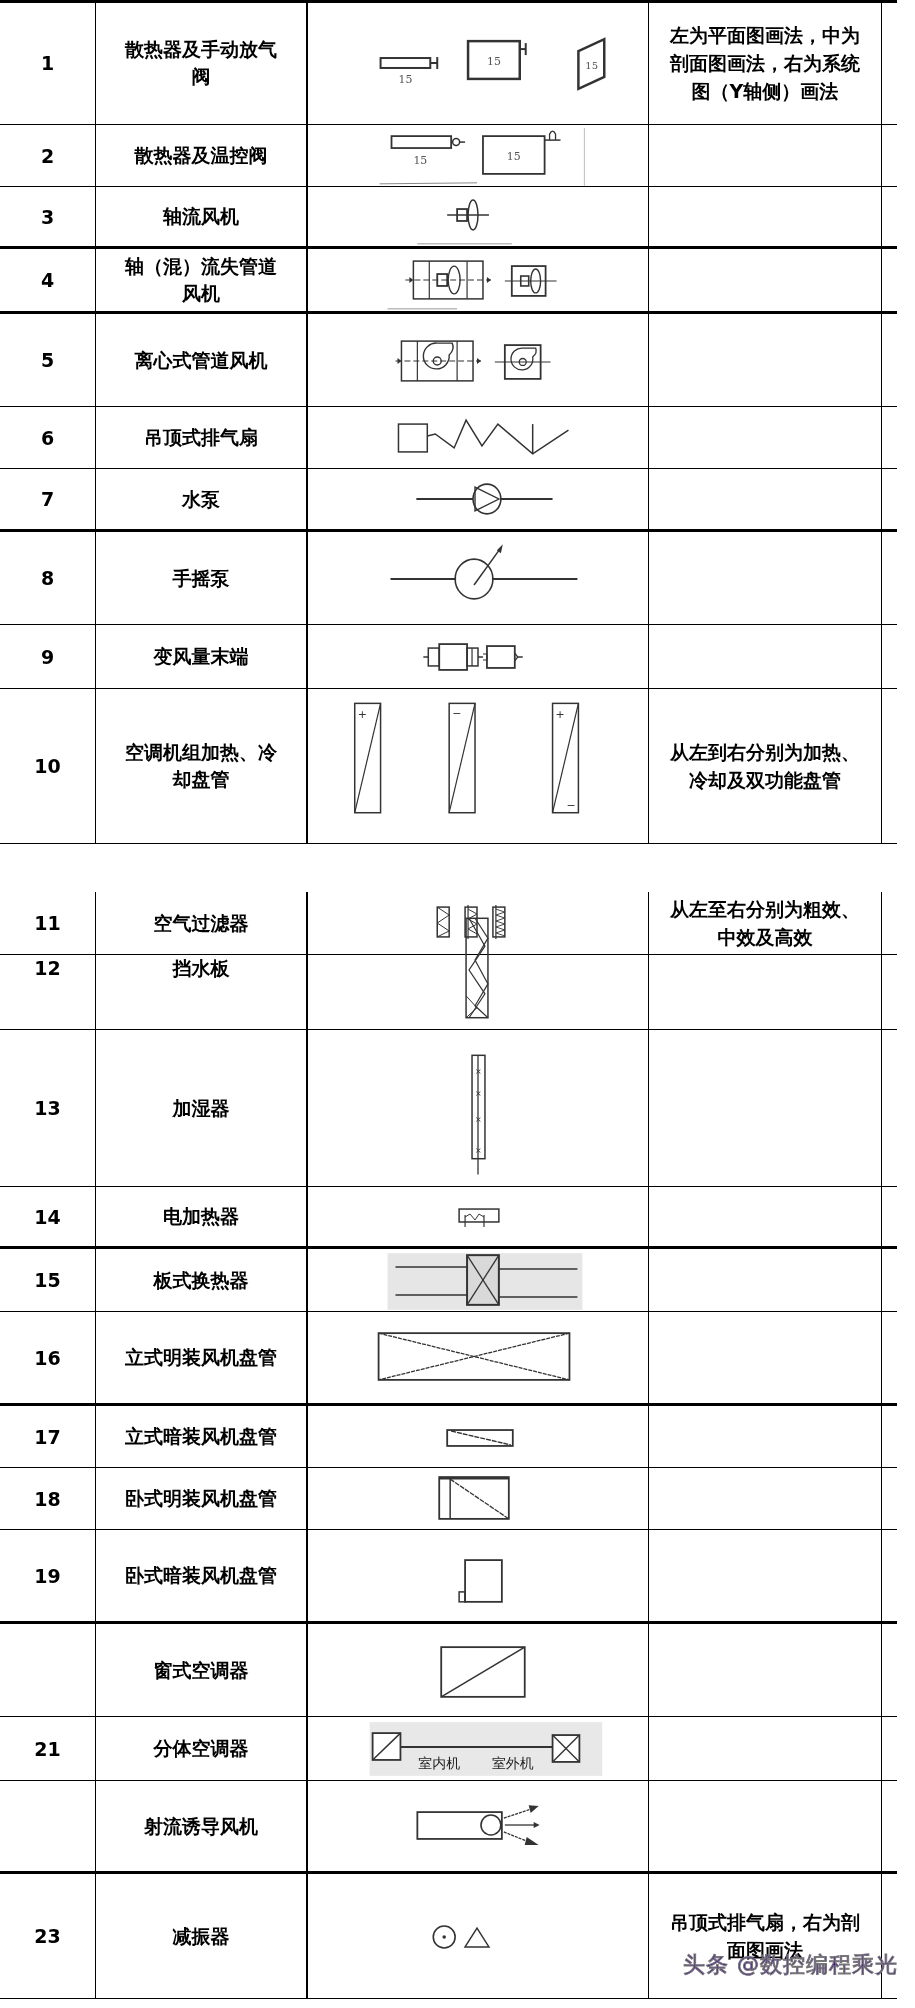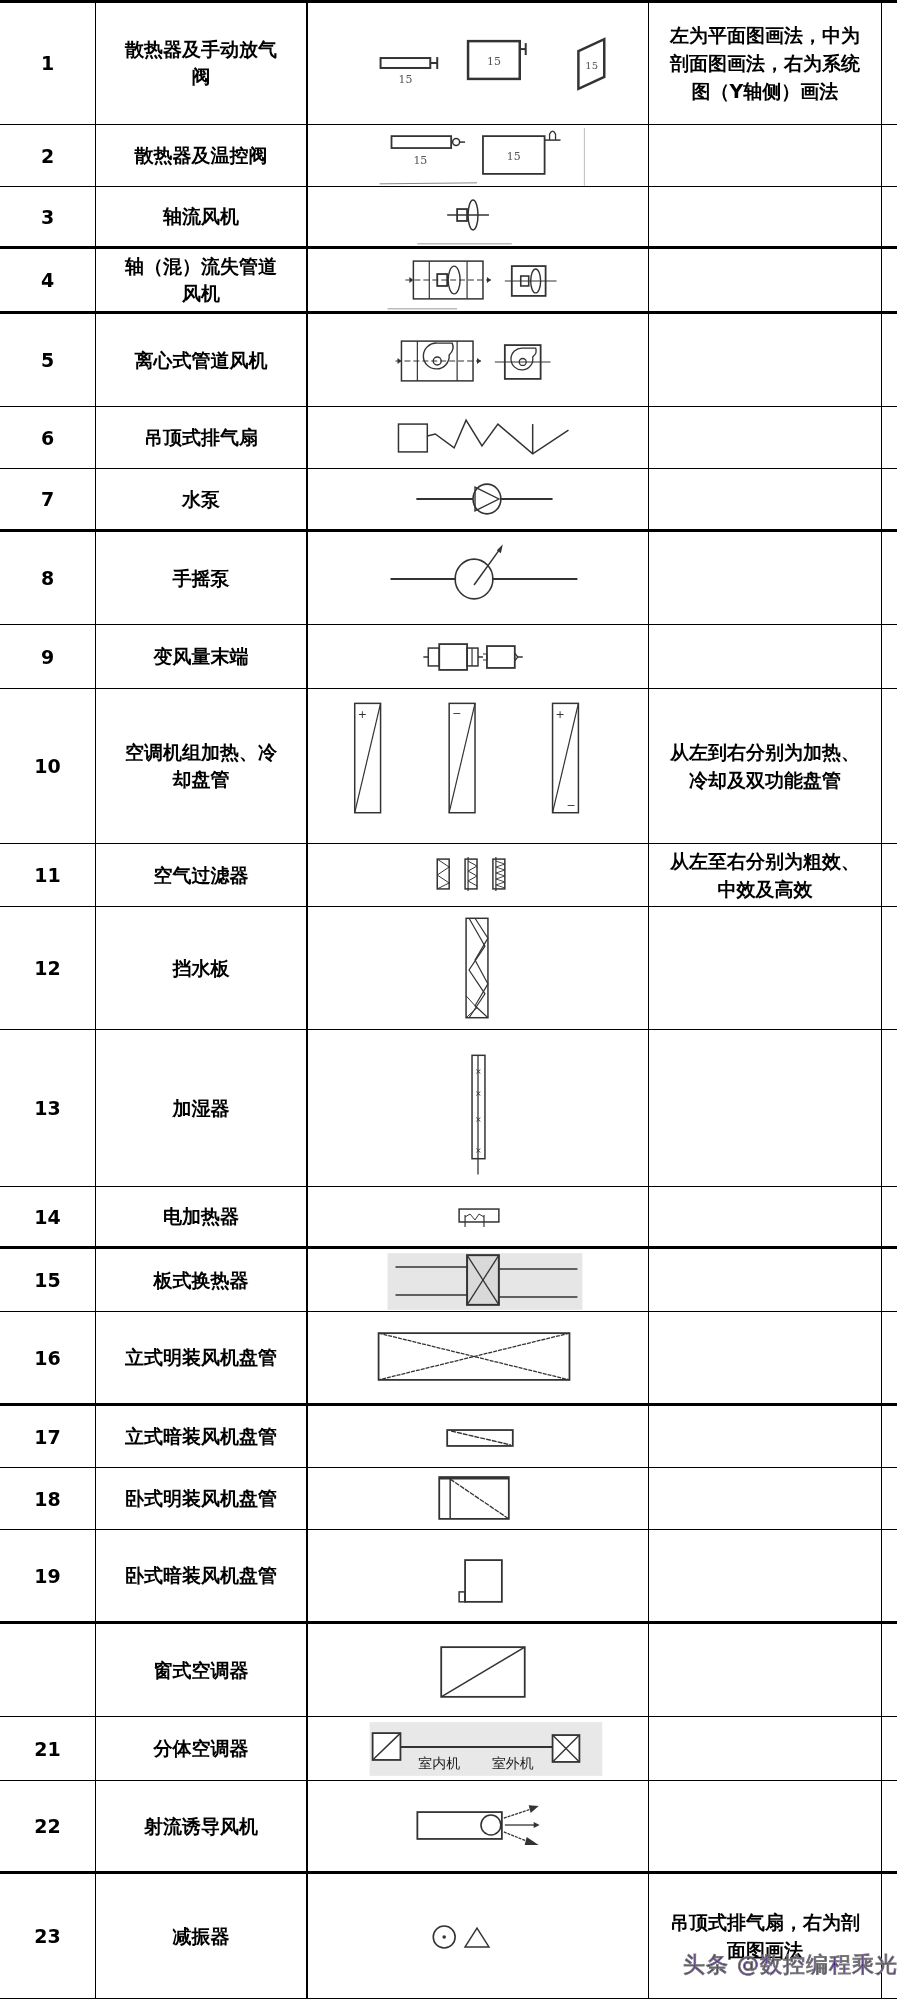--- a/index.html
+++ b/index.html
@@ -205,21 +205,21 @@
         <text x="145" y="27" font-size="11" fill="#333">−</text>
         <rect x="246" y="13" width="26" height="110" fill="none" stroke="#333" stroke-width="1.5"></rect>
         <line x1="272" y1="13" x2="246" y2="123" stroke="#333" stroke-width="1.2"></line>
         <text x="249" y="28" font-size="11" fill="#333">+</text>
         <text x="260" y="119" font-size="11" fill="#333">−</text>
       </svg>
     </div>
     <div class="cell c-note">从左到右分别为加热、冷却及双功能盘管</div>
   </div>
 
-  <div class="row" style="top:842px;height:63px;">
+  <div class="row" style="top:890px;height:63px;">
     <div class="cell c-no">11</div>
     <div class="cell c-name">空气过滤器</div>
     <div class="cell c-sym">
       <svg width="342" height="61" viewBox="0 0 342 61">
         <rect x="130" y="14" width="12" height="30" fill="none" stroke="#333" stroke-width="1.5"></rect>
         <polyline points="130,14 142,22 130,30 142,38 130,44" fill="none" stroke="#333" stroke-width="1"></polyline>
         <rect x="158" y="14" width="12" height="30" fill="none" stroke="#333" stroke-width="1.5"></rect>
         <line x1="161" y1="12" x2="161" y2="46" stroke="#333" stroke-width="1.2"></line>
         <polyline points="161,16 170,21 161,26 170,31 161,36 170,41" fill="none" stroke="#333" stroke-width="1"></polyline>
         <rect x="186" y="14" width="12" height="30" fill="none" stroke="#333" stroke-width="1.5"></rect>
@@ -367,21 +367,20 @@
         <line x1="273" y1="17" x2="246" y2="44" stroke="#333" stroke-width="1.4"></line>
         <text x="111" y="50" font-size="14" fill="#222">室内机</text>
         <text x="185" y="50" font-size="14" fill="#222">室外机</text>
       </svg>
     </div>
     <div class="cell c-name">分体空调器</div>
     <div class="cell c-note"></div>
   </div>
 
   <div class="row thick" style="top:1779px;height:93px;">
-    <div class="cell c-no">22</div>
     <div class="cell c-name">射流诱导风机</div>
     <div class="cell c-sym">
       <svg width="342" height="91" viewBox="0 0 342 91">
         <rect x="110" y="31" width="85" height="27" fill="none" stroke="#333" stroke-width="1.8"></rect>
         <circle cx="184" cy="44" r="10" fill="none" stroke="#333" stroke-width="1.6"></circle>
         <line x1="197" y1="37" x2="224" y2="28" stroke="#333" stroke-width="1.3" stroke-dasharray="3,1"></line>
         <polygon points="222,24 232,25 224,32" fill="#333"></polygon>
         <line x1="198" y1="44" x2="228" y2="44" stroke="#333" stroke-width="1.3"></line>
         <polygon points="227,41 233,44 227,47" fill="#333"></polygon>
         <line x1="197" y1="51" x2="222" y2="61" stroke="#333" stroke-width="1.3" stroke-dasharray="3,1"></line>

